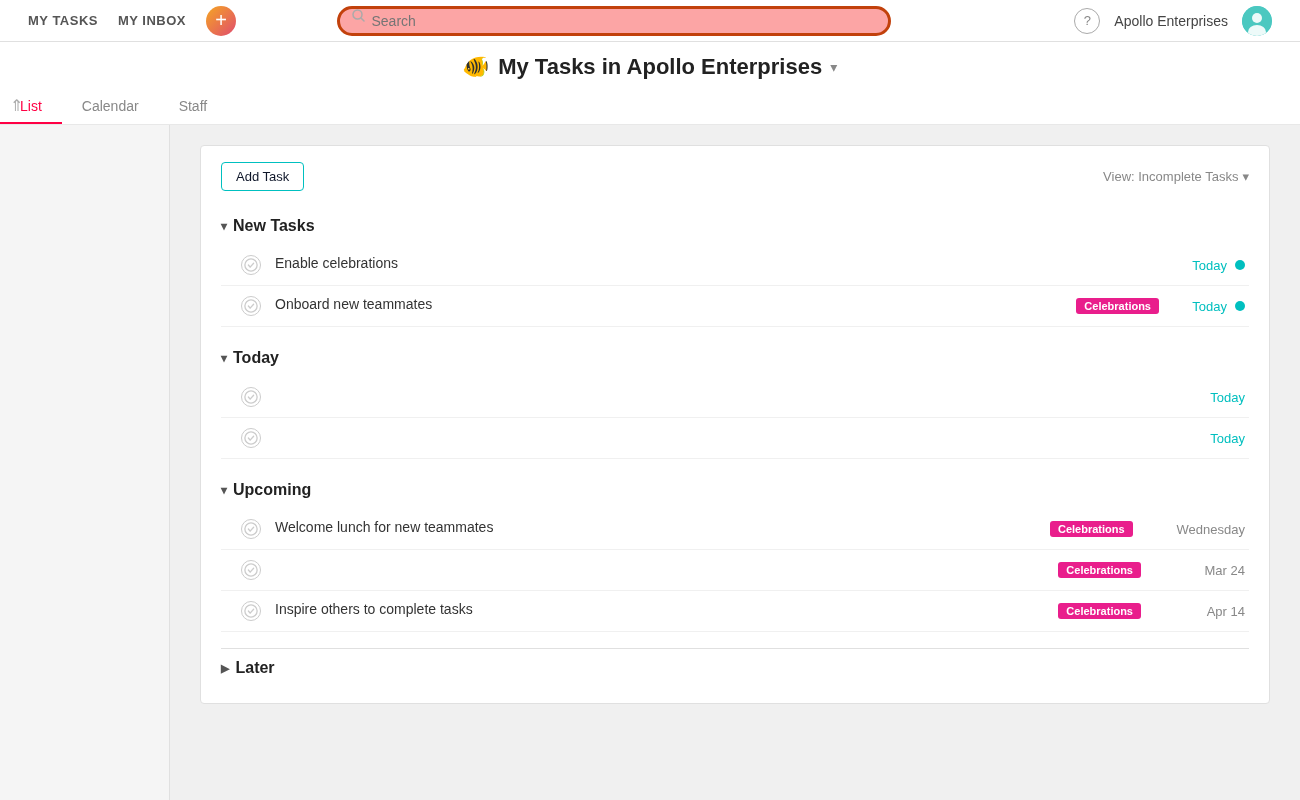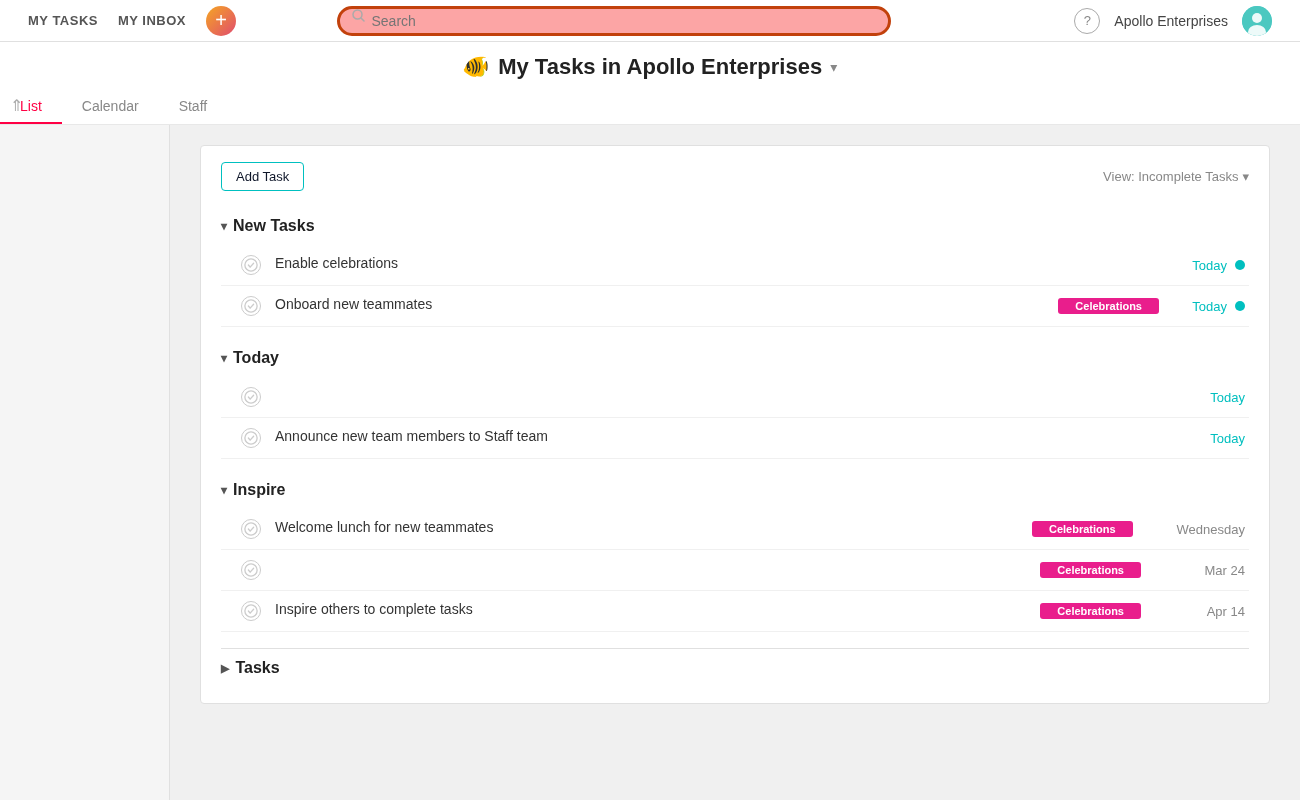--- a/index.html
+++ b/index.html
@@ -134,21 +134,21 @@
       color: #bbb; font-size: 11px;
     }
     .task-checkbox svg { width: 14px; height: 14px; }
     .task-name { flex: 1; font-size: 14px; color: #333; }
     .task-meta {
       display: flex; align-items: center; gap: 8px;
       margin-left: auto; padding-right: 4px;
     }
     .tag {
       background: #e91e8c; color: #fff;
-      border-radius: 3px; padding: 2px 17px;
+      border-radius: 3px; padding: 2px 8px;
       font-size: 11px; font-weight: 600;
     }
     .date-label {
       font-size: 13px; color: #00bfbf; font-weight: 500;
       min-width: 60px; text-align: right;
     }
     .date-label.gray { color: #888; margin-left: 36px; }
     .dot {
       width: 10px; height: 10px; border-radius: 50%;
       background: #00bfbf; flex-shrink: 0;
@@ -280,30 +280,29 @@
           </div>
         </div>
 
         <div class="task-row">
           <div class="task-checkbox">
             <svg viewBox="0 0 16 16" fill="none">
                 <circle cx="8" cy="8" r="7" stroke="#ccc" stroke-width="1.5"></circle>
                 <polyline points="5,8 7,10.5 11,6" stroke="#ccc" stroke-width="1.5" stroke-linecap="round" stroke-linejoin="round"></polyline>
               </svg>
           </div>
-          <span class="task-name">Announce new team members to Staff team</span>
           <div class="task-meta">
             <span class="date-label">Today</span>
           </div>
         </div>
       </div>
 
       <div class="section-header">
         <span class="chevron">▾</span>
-        <span>Inspire</span>
+        <span>Upcoming</span>
       </div>
       <div class="task-list">
 
         <div class="task-row">
           <div class="task-checkbox">
             <svg viewBox="0 0 16 16" fill="none">
                 <circle cx="8" cy="8" r="7" stroke="#ccc" stroke-width="1.5"></circle>
                 <polyline points="5,8 7,10.5 11,6" stroke="#ccc" stroke-width="1.5" stroke-linecap="round" stroke-linejoin="round"></polyline>
               </svg>
           </div>
@@ -338,18 +337,18 @@
           <div class="task-meta">
             <span class="tag">Celebrations</span>
             <span class="date-label gray">Apr 14</span>
           </div>
         </div>
       </div>
 
       <hr class="section-divider">
       <div class="later-header">
         <span class="chevron-right">▶</span>
-        <span>Tasks</span>
+        <span>Later</span>
       </div>
 
     </div>
   </div>
 </div>
 
 </body></html>

